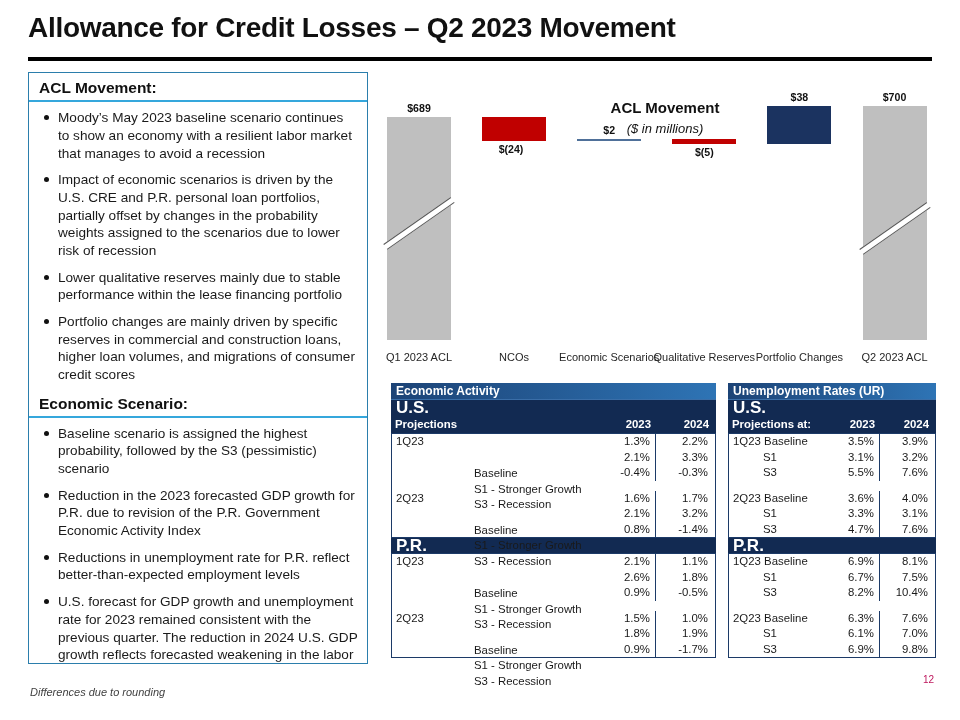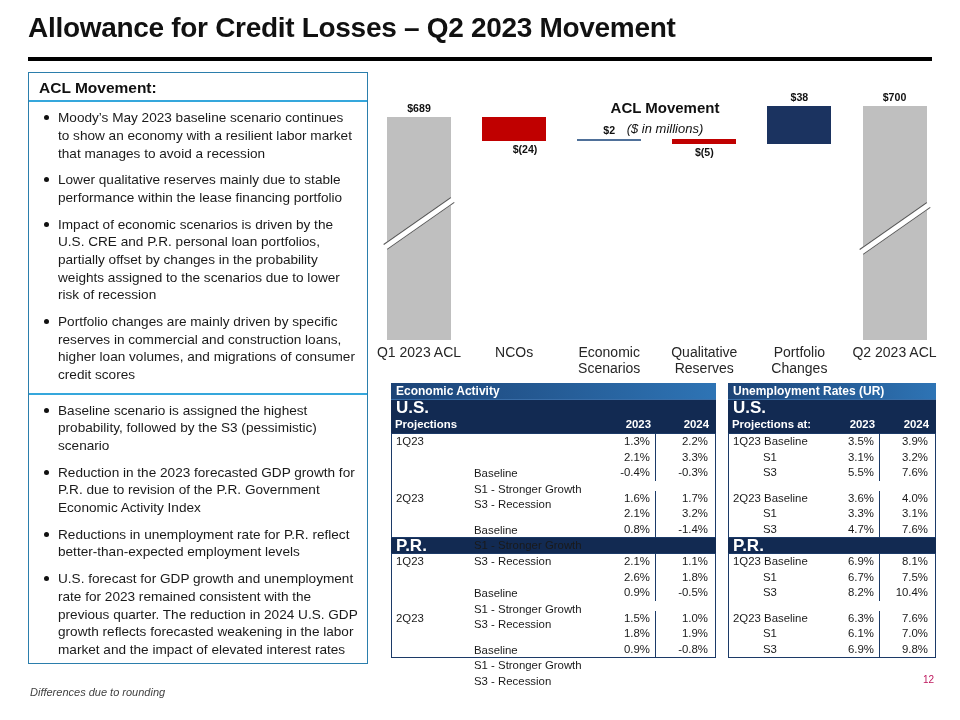--- a/index.html
+++ b/index.html
@@ -19,21 +19,21 @@
   .btext { flex:1; font-size:13.6px; line-height:1.3; color:#1a1a1a; }
   .section + .section { margin-top:2px; }
 
   
   .chart { position:absolute; left:385px; top:85px; width:560px; height:278px; }
   .chart-title { position:absolute; left:0; top:14px; width:100%; text-align:center; font-size:15px; font-weight:bold; color:#111; }
   .chart-subtitle { position:absolute; left:0; top:36px; width:100%; text-align:center; font-size:13px; font-style:italic; color:#111; }
   .bar { position:absolute; }
   .break-band { position:absolute; left:-14%; width:128%; height:7px; background:#fff; border-top:1.6px solid #595959; border-bottom:1.6px solid #595959; transform:rotate(-35deg); }
   .val-label { position:absolute; font-size:10.6px; font-weight:600; color:#111; text-align:center; width:94px; }
-  .cat-label { position:absolute; top:259px; font-size:14px; color:#262626; text-align:center; width:104px; }
+  .cat-label { position:absolute; top:266px; font-size:11px; color:#262626; text-align:center; width:104px; }
 
   
   .dtable { position:absolute; top:383px; font-size:11.4px; }
   .t-econ { left:391px; width:325px; }
   .t-ur   { left:728px; width:208px; }
   .t-title { height:17px; line-height:17px; background:linear-gradient(90deg,#1C4376,#2E74B5); color:#fff; font-weight:bold; font-size:12px; padding-left:5px; border-bottom:1px solid #3A6EA8; }
   .t-band { height:15px; line-height:15px; background:#122A52; color:#fff; font-weight:bold; font-size:17px; padding-left:5px; }
   .t-colhead { display:flex; height:18px; line-height:18px; background:#122A52; color:#fff; font-weight:bold; padding:0 4px; }
   .t-body { background:#fff; border:1px solid #1C3A67; }
   .t-row { display:flex; height:15.5px; line-height:15.5px; padding:0 4px 0 4px; }
@@ -65,33 +65,34 @@
     <div class="section">
       <div class="sec-heading">ACL Movement:</div>
       <div class="sec-rule"></div>
       <div class="bullets">
           <div class="bullet-item">
             <div class="dot"></div>
             <div class="btext">Moody’s May 2023 baseline scenario continues to show an economy with a resilient labor market that manages to avoid a recession</div>
           </div>
           <div class="bullet-item">
             <div class="dot"></div>
+            <div class="btext">Impact of economic scenarios is driven by the U.S. CRE and P.R. personal loan portfolios, partially offset by changes in the probability weights assigned to the scenarios due to lower risk of recession</div>
+          </div>
+          <div class="bullet-item">
+            <div class="dot"></div>
             <div class="btext">Lower qualitative reserves mainly due to stable performance within the lease financing portfolio</div>
-          </div>
-          <div class="bullet-item">
-            <div class="dot"></div>
-            <div class="btext">Impact of economic scenarios is driven by the U.S. CRE and P.R. personal loan portfolios, partially offset by changes in the probability weights assigned to the scenarios due to lower risk of recession</div>
           </div>
           <div class="bullet-item">
             <div class="dot"></div>
             <div class="btext">Portfolio changes are mainly driven by specific reserves in commercial and construction loans, higher loan volumes, and migrations of consumer credit scores</div>
           </div>
         </div>
     </div>
     <div class="section">
+      <div class="sec-heading">Economic Scenario:</div>
       <div class="sec-rule"></div>
       <div class="bullets">
           <div class="bullet-item">
             <div class="dot"></div>
             <div class="btext">Baseline scenario is assigned the highest probability, followed by the S3 (pessimistic) scenario</div>
           </div>
           <div class="bullet-item">
             <div class="dot"></div>
             <div class="btext">Reduction in the 2023 forecasted GDP growth for P.R. due to revision of the P.R. Government Economic Activity Index</div>
           </div>
@@ -110,21 +111,21 @@
   <div class="chart" id="chart">
     <div class="chart-title">ACL Movement</div>
     <div class="chart-subtitle">($ in millions)</div>
     <div id="bars">
         <div class="bar" style="left: 2px; top: 32px; width: 64px; height: 223px; background: rgb(191, 191, 191);">
           <div class="break-band" style="top: 46%;"></div>
         </div>
         <div class="val-label" style="left: -13px; top: 17px;">$689</div>
         <div class="cat-label" style="left: -18px;">Q1 2023 ACL</div>
         <div class="bar" style="left: 97.1px; top: 32px; width: 64px; height: 24px; background: rgb(192, 0, 0);"></div>
-        <div class="val-label" style="left: 93px; top: 58px;">$(24)</div>
+        <div class="val-label" style="left: 79px; top: 58px;">$(24)</div>
         <div class="cat-label" style="left: 77.1px;">NCOs</div>
         <div class="bar" style="left: 192.2px; top: 54px; width: 64px; height: 2px; background: rgb(79, 112, 153);"></div>
         <div class="val-label" style="left: 177.2px; top: 39px;">$2</div>
         <div class="cat-label" style="left: 172.2px;">Economic Scenarios</div>
         <div class="bar" style="left: 287.3px; top: 54px; width: 64px; height: 5px; background: rgb(192, 0, 0);"></div>
         <div class="val-label" style="left: 272.3px; top: 61px;">$(5)</div>
         <div class="cat-label" style="left: 267.3px;">Qualitative Reserves</div>
         <div class="bar" style="left: 382.4px; top: 21px; width: 64px; height: 38px; background: rgb(27, 51, 96);"></div>
         <div class="val-label" style="left: 367.4px; top: 6px;">$38</div>
         <div class="cat-label" style="left: 362.4px;">Portfolio Changes</div>
@@ -214,21 +215,21 @@
         <div class="t-row">
           <div class="c-proj"></div>
           <div class="c-scen">S1 - Stronger Growth</div>
           <div class="c-y">1.8%</div>
           <div class="c-y2">1.9%</div>
         </div>
         <div class="t-row">
           <div class="c-proj"></div>
           <div class="c-scen">S3 - Recession</div>
           <div class="c-y">0.9%</div>
-          <div class="c-y2">-0.8%</div>
+          <div class="c-y2">-1.7%</div>
         </div>
       </div>
     </div>
   <div class="dtable t-ur" id="table-ur">
       <div class="t-title">Unemployment Rates (UR)</div>
       <div class="t-band">U.S.</div>
       <div class="t-colhead">
         <div class="u-label">Projections at:</div>
         <div class="u-y">2023</div>
         <div class="u-y2">2024</div>

